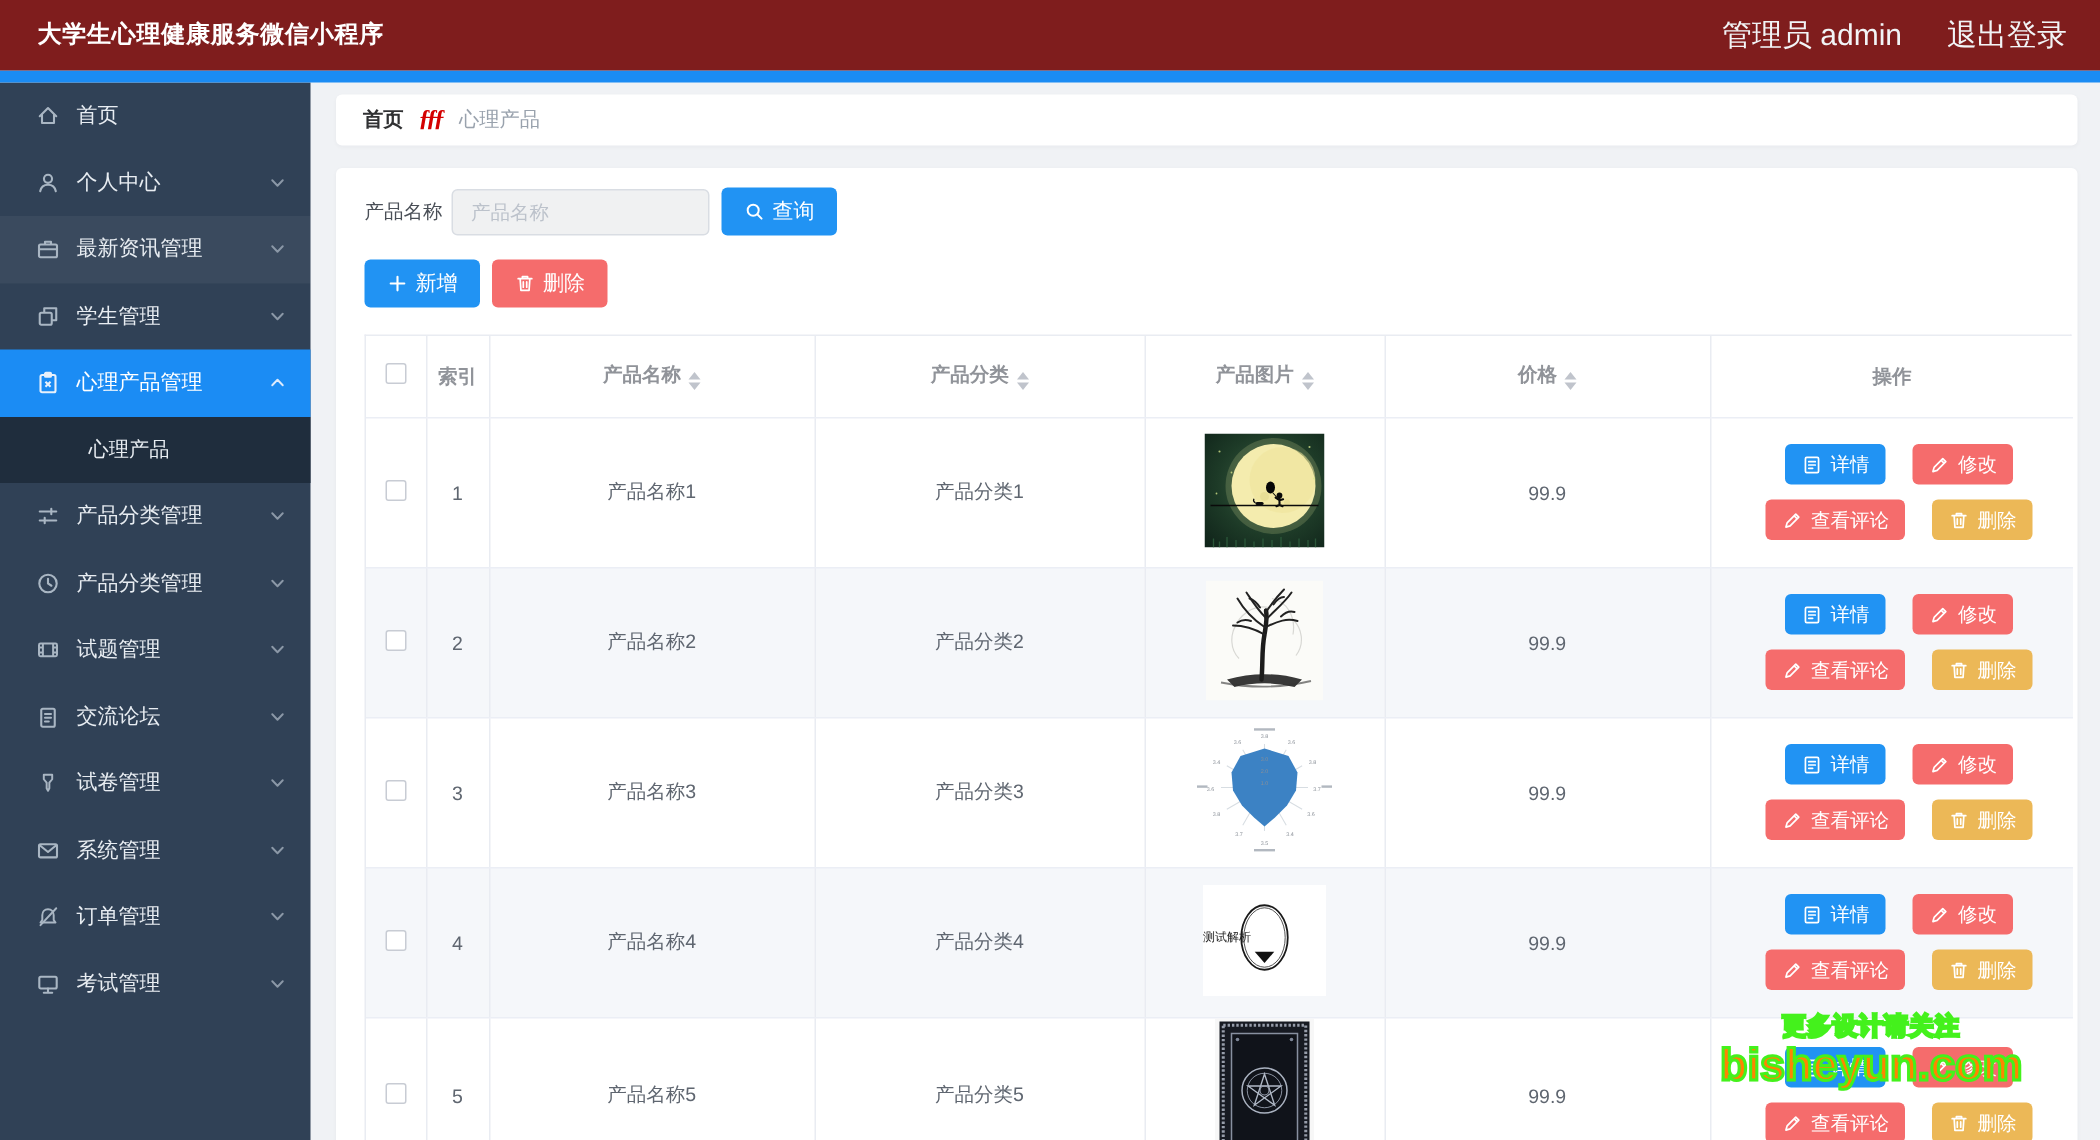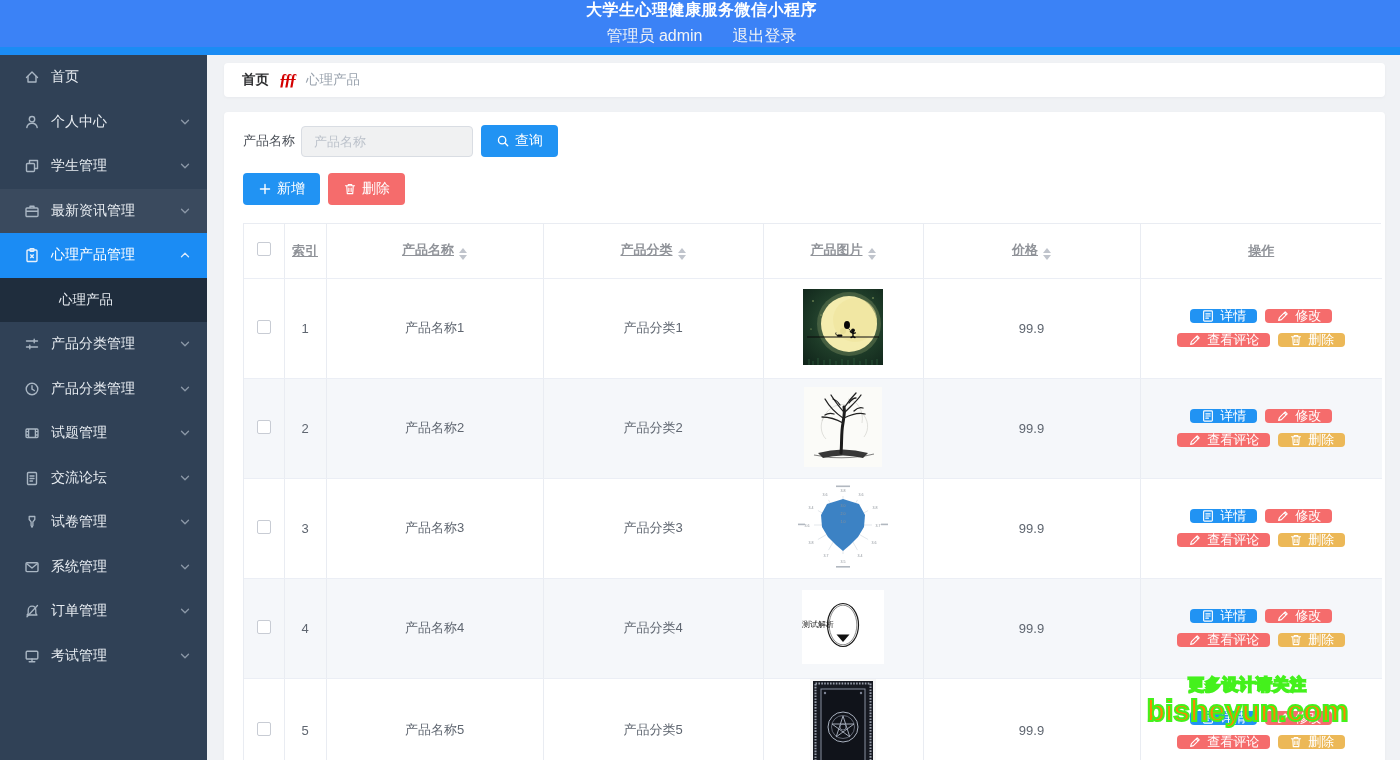--- a/index.html
+++ b/index.html
@@ -1,22 +1,22 @@
 <!DOCTYPE html>
 <html><head>
 <meta charset="utf-8">
 <style>
   *{margin:0;padding:0;box-sizing:border-box;}
   html,body{width:1400px;height:760px;overflow:hidden;}
   body{position:relative;font-family:"Liberation Sans","DejaVu Sans",sans-serif;background:#f0f2f5;font-size:14px;color:#303133;}
 
   
-  .app-header{position:absolute;left:0;top:0;width:1400px;height:47px;background:#3b82f6;display:flex;align-items:center;justify-content:space-between;padding:0 22px 0 25px;z-index:10;flex-direction:column;}
+  .app-header{position:absolute;left:0;top:0;width:1400px;height:47px;background:#7f1d1d;display:flex;align-items:center;justify-content:space-between;padding:0 22px 0 25px;z-index:10;}
   .app-title{color:#fff;font-size:16px;font-weight:bold;letter-spacing:.5px;}
-  .header-right{display:flex;align-items:flex-end;gap:30px;color:#f2f4f6;font-size:16px;}
+  .header-right{display:flex;align-items:flex-end;gap:30px;color:#f2f4f6;font-size:20px;}
   .logout{cursor:pointer;}
   .accent-line{position:absolute;left:0;top:47px;width:1400px;height:8px;background:#1b8cf4;z-index:9;}
 
   
   .sidebar{position:absolute;left:0;top:55px;bottom:0;width:207px;background:#304156;z-index:8;}
   .side-item{height:44.5px;display:flex;align-items:center;padding:0 16px 0 24px;color:#e8edf2;font-size:14px;cursor:pointer;position:relative;}
   .side-item.subtle{background:rgba(255,255,255,.05);}
   .side-item.active{background:#1b8cf4;color:#fff;}
   .side-item.sub{background:#1f2d3d;padding-left:48px;font-size:13.5px;}
   .side-icon{width:16px;height:16px;color:#a9b6c3;flex:0 0 16px;}
@@ -47,38 +47,38 @@
   .btn-query{height:32px;padding:0 15px;margin-left:8px;}
   .toolbar-row{display:flex;align-items:center;gap:8px;margin-bottom:18px;}
   .btn-add,.btn-del{height:32px;padding:0 15px;}
   .bicon{width:14px;height:14px;color:#fff;flex:0 0 14px;}
 
   
   .table-wrap{width:1138px;border:1px solid #e9ecf2;border-bottom:none;}
   table{width:100%;border-collapse:collapse;table-layout:fixed;}
   th,td{border-right:1px solid #e9ecf2;border-bottom:1px solid #ebeef5;text-align:center;vertical-align:middle;}
   th:last-child,td:last-child{border-right:none;}
-  thead th{height:54px;color:#909399;font-size:13px;font-weight:bold;background:#fff;text-decoration:underline;}
+  thead th{height:54px;color:#909399;font-size:13px;font-weight:bold;background:#fff;}
   tbody td{height:100px;font-size:13px;color:#5f6670;background:#fff;}
   tbody tr:nth-child(even) td{background:#f5f7fa;}
   .sort{display:inline-flex;flex-direction:column;gap:2px;margin-left:5px;vertical-align:1px;cursor:pointer;}
   .sort i{display:block;width:0;height:0;border-left:4px solid transparent;border-right:4px solid transparent;}
   .sort .up{border-bottom:5px solid #c0c4cc;}
   .sort .dn{border-top:5px solid #c0c4cc;}
   .checkbox{display:inline-block;width:14px;height:14px;border:1px solid #c8ccd4;border-radius:2px;background:#fff;cursor:pointer;}
   .img-wrap{position:relative;display:inline-block;line-height:0;}
   .img-label{position:absolute;left:0;right:0;top:42%;text-align:left;font-size:8px;color:#222;line-height:1;}
   .img-moon-tightrope{width:80px;height:76px;}
   .img-tree-sketch{width:78px;height:80px;}
   .img-radar-chart{width:94px;height:88px;}
   .img-test-analysis{width:82px;height:74px;}
   .img-tarot-card{width:66px;height:100px;}
   .ops{display:flex;flex-direction:column;gap:10px;align-items:center;}
   .ops-line{display:flex;gap:8px;justify-content:center;}
-  .btn-sm{height:14px;padding:0 11px;font-size:13px;}
+  .btn-sm{height:27px;padding:0 11px;font-size:13px;margin-left:10px;}
 
   
   .watermark{position:absolute;left:1140px;top:676px;width:215px;text-align:center;z-index:50;color:#ff8400;font-weight:bold;line-height:1.12;-webkit-text-stroke:2px #44f11c;text-shadow:0 0 1px #44f11c;pointer-events:none;}
   .wm-1{font-size:16px;letter-spacing:1px;}
   .wm-2{font-size:30px;}
 </style>
 </head>
 <body>
 
 <svg width="0" height="0" style="position:absolute" aria-hidden="true">
@@ -326,35 +326,35 @@
   <div class="side-item">
     <svg class="side-icon">
           <use href="#sym-user-icon"></use>
         </svg>
     <span class="side-label">个人中心</span>
     <svg class="side-chevron">
           <use href="#sym-chevron-icon"></use>
         </svg>
   </div>
 
+  <div class="side-item subtle">
+    <svg class="side-icon">
+          <use href="#sym-briefcase-icon"></use>
+        </svg>
+    <span class="side-label">最新资讯管理</span>
+    <svg class="side-chevron">
+          <use href="#sym-chevron-icon"></use>
+        </svg>
+  </div>
+
   <div class="side-item">
     <svg class="side-icon">
           <use href="#sym-copy-icon"></use>
         </svg>
     <span class="side-label">学生管理</span>
-    <svg class="side-chevron">
-          <use href="#sym-chevron-icon"></use>
-        </svg>
-  </div>
-
-  <div class="side-item subtle">
-    <svg class="side-icon">
-          <use href="#sym-briefcase-icon"></use>
-        </svg>
-    <span class="side-label">最新资讯管理</span>
     <svg class="side-chevron">
           <use href="#sym-chevron-icon"></use>
         </svg>
   </div>
 
   <div class="side-item active">
     <svg class="side-icon">
           <use href="#sym-clipboard-x-icon"></use>
         </svg>
     <span class="side-label">心理产品管理</span>

